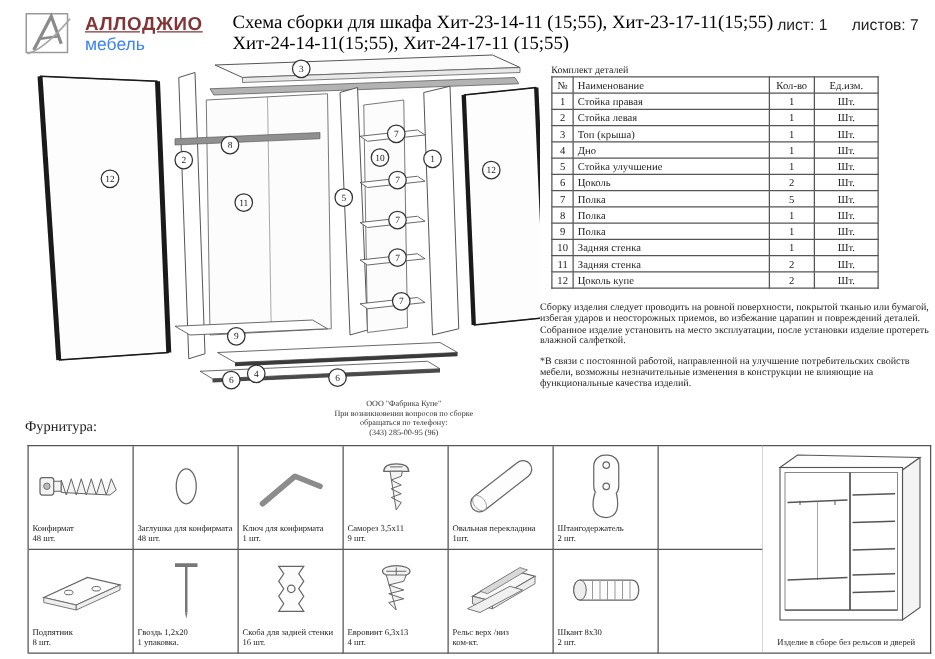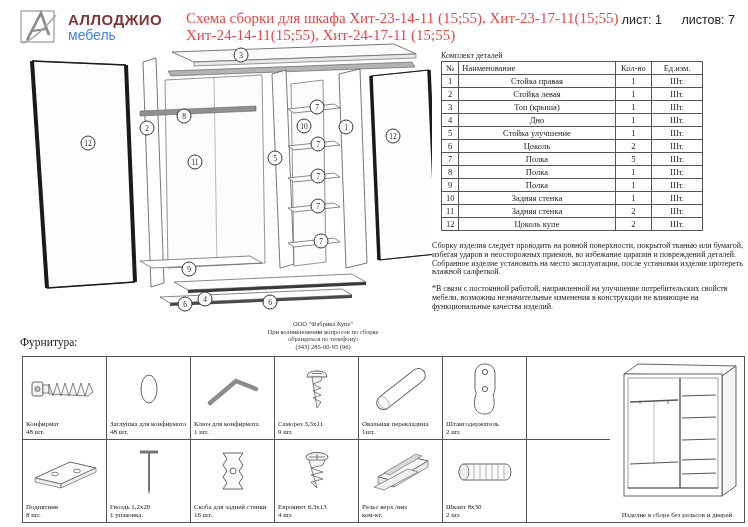--- a/index.html
+++ b/index.html
@@ -7,33 +7,33 @@
   body {
     position:relative;
     background:#ffffff;
     font-family:"Liberation Serif", serif;
     color:#1c1c1c;
     overflow:hidden;
   }
   
   .logo-box { position:absolute; left:20px; top:8px; width:42px; height:38px; }
   .brand { position:absolute; left:68px; top:11px; width:104px; font-family:"Liberation Sans", sans-serif; }
-  .brand-name { font-weight:bold; font-size:15px; letter-spacing:0.5px; color:#823535; }
+  .brand-name { font-weight:bold; font-size:15px; letter-spacing:0.5px; color:#823535;text-decoration:underline; }
   .brand-sub { font-size:14px; color:#3b82f6; padding-right:10px; margin-top:-1px; }
-  .page-title { position:absolute; left:186px; top:10px; width:452px; font-size:15px; line-height:17px; color:#ef4444; }
+  .page-title { position:absolute; left:186px; top:10px; width:452px; font-size:15px; line-height:17px; color:#000000; }
   .sheet-info { position:absolute; right:13px; top:13px; font-family:"Liberation Sans", sans-serif; font-size:12.5px; color:#222; white-space:nowrap; }
   .sheet-info span { margin-left:16px; }
   
   .parts { position:absolute; left:441px; top:51px; width:262px; }
   .parts-title { font-size:8px; margin-bottom:1px; }
   table.parts-table { border-collapse:collapse; width:100%; font-size:8.5px; }
   table.parts-table th, table.parts-table td { border:1px solid #555; height:13px; padding:0 3px; font-weight:normal; }
   table.parts-table th { text-align:left; }
   .c-num { width:17px; text-align:center; }
-  .c-name { width:154px; text-align:center; }
+  .c-name { width:154px; text-align:left; }
   .c-qty { width:36px; text-align:center; }
   .c-unit { width:50px; text-align:center; }
   table.parts-table th.c-qty, table.parts-table th.c-unit, table.parts-table th.c-num { text-align:center; }
   
   .notes { position:absolute; left:432px; top:234px; width:314px; font-size:8px; line-height:8.8px; color:#222; }
   .notes .gap { height:8px; }
   
   .factory-note { position:absolute; left:248px; top:320px; width:150px; text-align:center; font-size:6.5px; line-height:7.6px; color:#333; }
   
   .diagram { position:absolute; left:22px; top:14px; width:410px; height:322px; }

